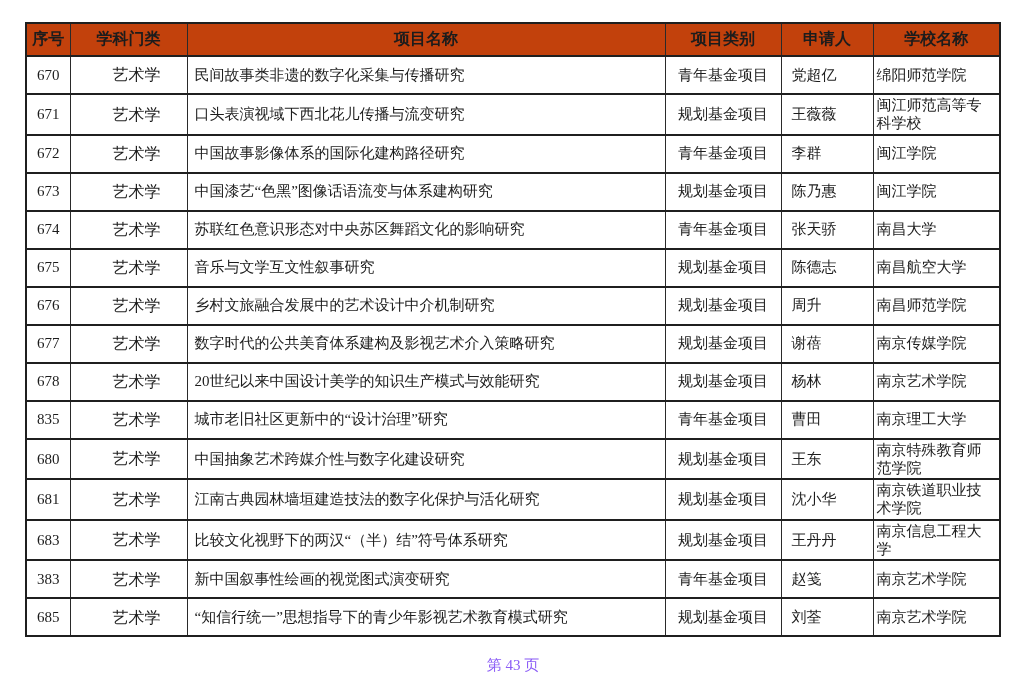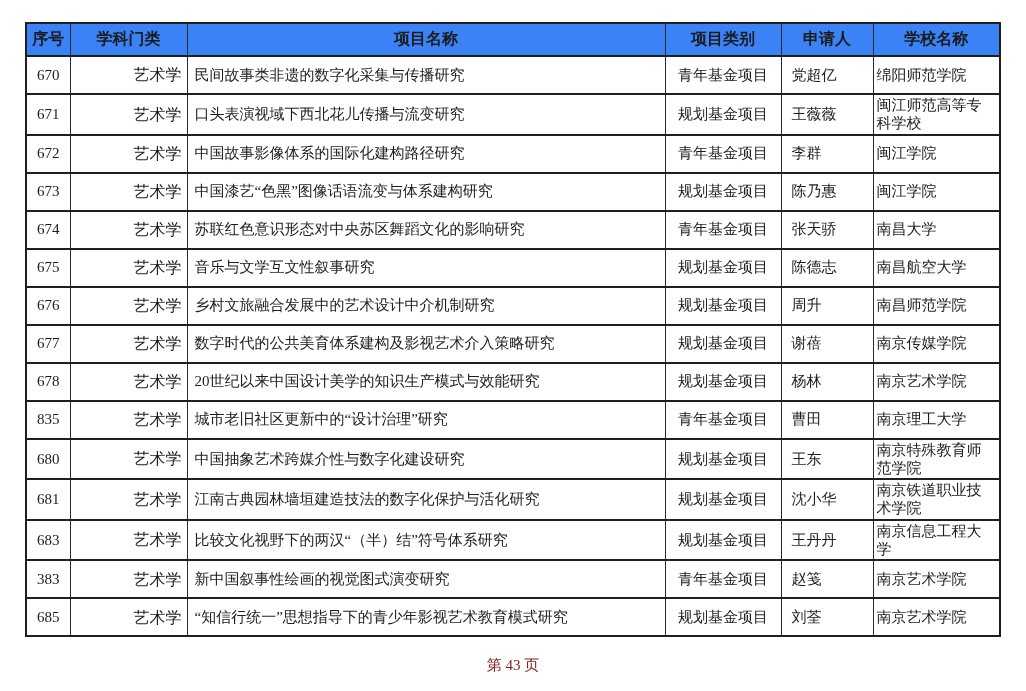--- a/index.html
+++ b/index.html
@@ -35,44 +35,44 @@
     border-top: 2px solid #1f1f1f;
     border-bottom: 2px solid #1f1f1f;
     overflow: hidden;
   }
   .grant-table th {
     height: 31px;
     font-size: 16px;
     font-weight: bold;
     text-align: center;
     padding: 0 2px;
-    background: #3b82f6;
+    background: #c2410c;
   }
   .grant-table td {
     height: 34px;
     font-size: 16px;
     line-height: 1.22;
     padding: 1px 5px;
     vertical-align: middle;
     background: #ffffff;
   }
   td.c-seq   { text-align: center; font-size: 15px; padding: 1px 2px; }
-  td.c-disc  { text-align: right; padding-left: 21px; }
+  td.c-disc  { text-align: center; padding-left: 21px; }
   td.c-name  { text-align: left; font-size: 15px; padding-left: 7px; font-family: Liberation Serif, serif; }
   td.c-type  { text-align: center; font-size: 15px; padding: 1px 2px; }
   td.c-appl  { text-align: left; font-size: 15px; padding-left: 10px; }
   td.c-school{ text-align: left; font-size: 15px; padding: 1px 3px; }
   .page-footer {
     position: absolute;
     top: 656px;
     left: 0;
     width: 1026px;
     text-align: center;
     font-size: 15px;
-    color: #7f1d1d;
+    color: #8b5cf6;
   }
 </style>
 </head>
 <body>
 
 <div class="page">
 
   <table class="grant-table">
     <colgroup>
       <col style="width:44px">

